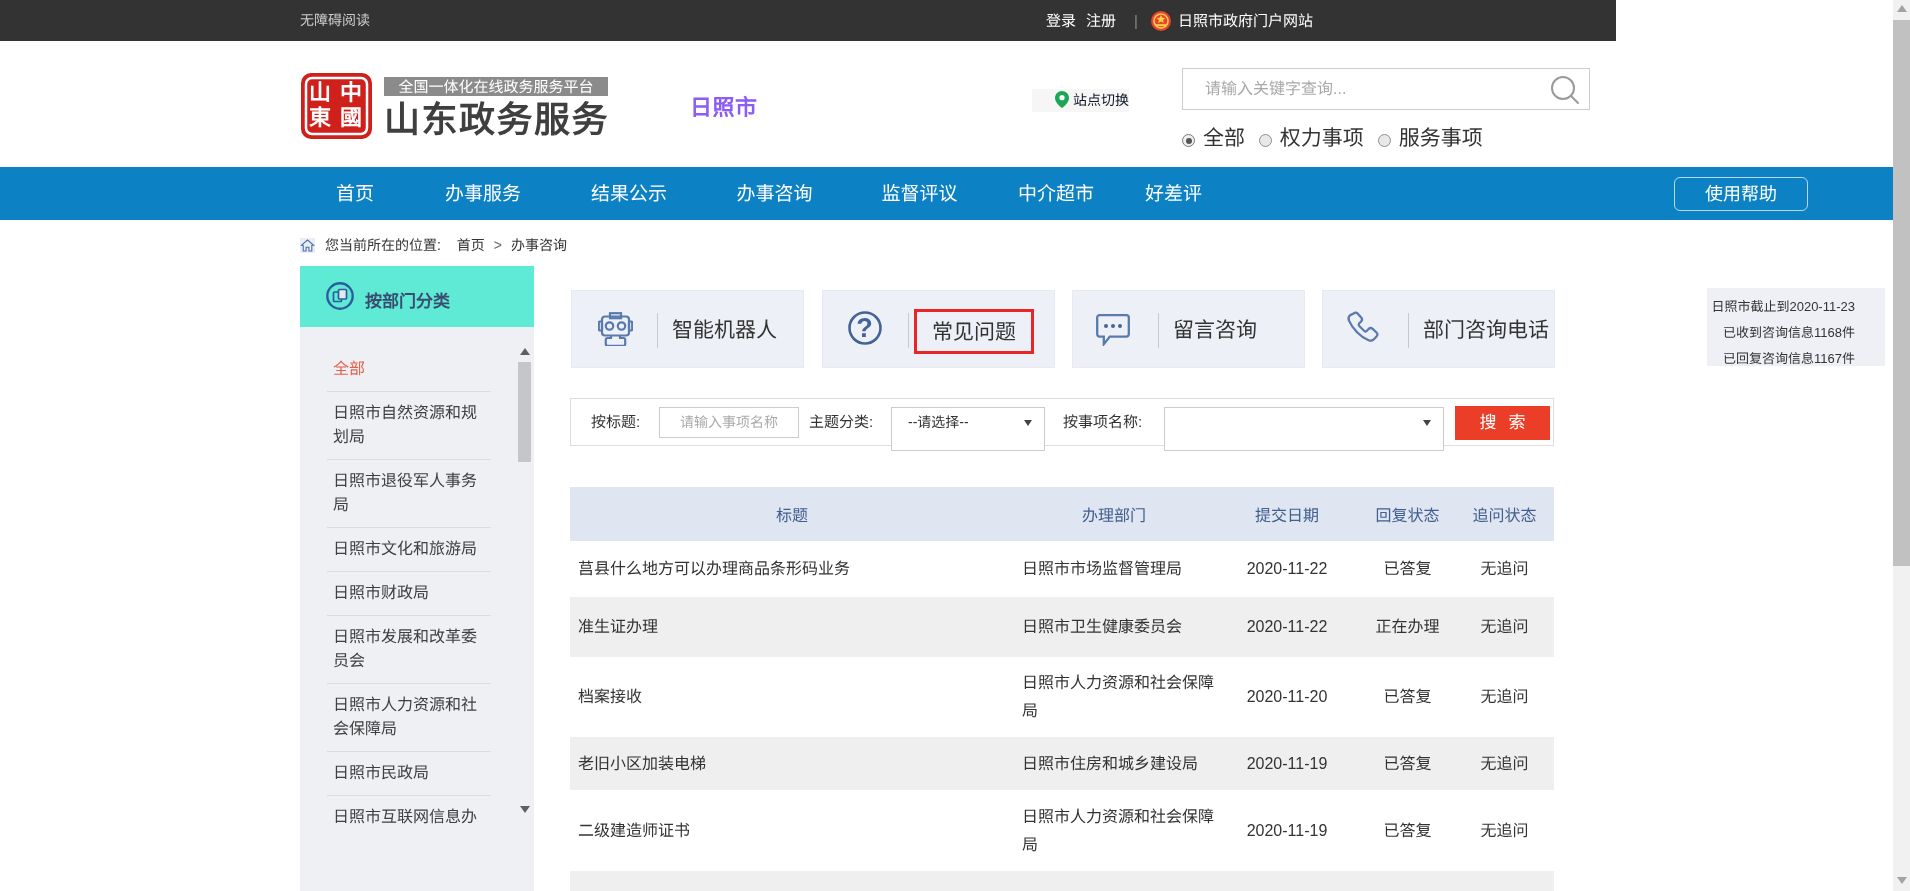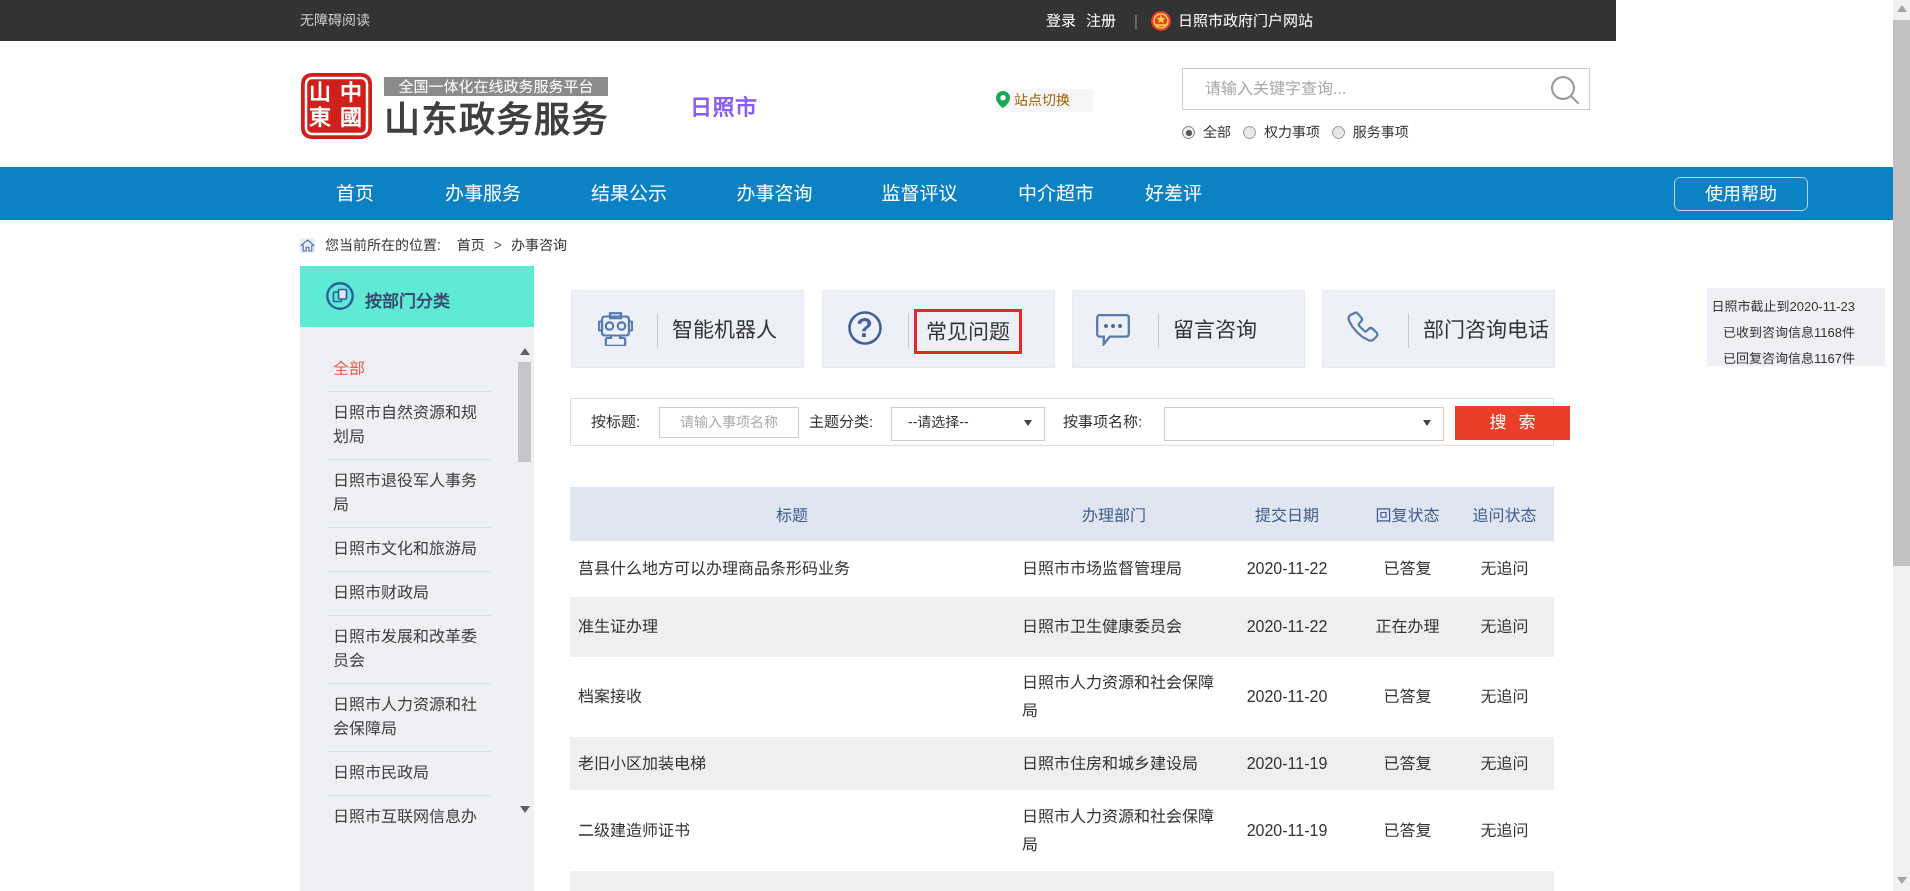--- a/index.html
+++ b/index.html
@@ -16,27 +16,27 @@
 .emblem { display:inline-block; vertical-align:-5px; margin-right:7px; }
 
 
 .header { position:absolute; left:0; top:41px; width:1893px; height:126px; background:#fff; }
 .seal { position:absolute; left:300px; top:31px; }
 .glabel { position:absolute; left:384px; top:36px; width:224px; height:19px; background:#8b8b8b;
   color:#fff; font-size:15px; line-height:19px; text-align:center; letter-spacing:0px; }
 .bigname { position:absolute; left:384px; top:49px; width:230px; font-size:36px; font-weight:bold;
   color:#3f3f3f; letter-spacing:1.5px; white-space:nowrap; }
 .cityname { position:absolute; left:690px; top:48px; font-size:22px; font-weight:bold; color:#8b5cf6; letter-spacing:0.5px; }
-.sitebtn { position:absolute; left:996px; top:48px; width:97px; height:23px; background:#f6f6f6;
-  font-size:14px; color:#a16207; line-height:23px; text-align:left; }
+.sitebtn { position:absolute; left:1032px; top:48px; width:97px; height:23px; background:#f6f6f6;
+  font-size:14px; color:#0f172a; line-height:23px; text-align:right; }
 .sitebtn svg { vertical-align:-3px; margin-right:4px; }
 .search { position:absolute; left:1182px; top:27px; width:408px; height:42px; border:1px solid #cccccc; background:#fff; }
 .search .ph { position:absolute; left:22px; top:0; line-height:40px; font-size:16px; color:#a9a9a9; }
 .search svg { position:absolute; right:8px; top:5px; }
-.radios { position:absolute; left:1182px; top:80px; font-size:14px; color:#333; }
+.radios { position:absolute; left:1182px; top:80px; font-size:21px; color:#333; }
 .radios .r { display:inline-block; margin-right:8px; }
 .rb { display:inline-block; width:13px; height:13px; border-radius:50%; background:#e8e8e8;
   border:1px solid #8f8f8f; vertical-align:-2px; margin-right:8px; position:relative; }
 .rb.on { background:#efefef; border-color:#777; }
 .rb.on::after { content:""; position:absolute; left:2.5px; top:2.5px; width:6px; height:6px; border-radius:50%; background:#555; }
 
 
 .nav { position:absolute; left:0; top:167px; width:1893px; height:53px; background:#0c81c4; }
 .nav ul { list-style:none; position:absolute; left:300px; top:0; height:53px; }
 .nav li { float:left; text-align:center; line-height:53px; font-size:19px; color:#fff; }
@@ -61,32 +61,32 @@
 .sscroll .thumb { position:absolute; left:0; top:18px; width:13px; height:100px; background:#c5c6ca; }
 .sscroll .ua { position:absolute; left:2px; top:4px; width:0; height:0; border-left:5px solid transparent; border-right:5px solid transparent; border-bottom:7px solid #5f6064; }
 .sscroll .da { position:absolute; left:2px; top:462px; width:0; height:0; border-left:5px solid transparent; border-right:5px solid transparent; border-top:7px solid #5f6064; }
 
 
 .cards { position:absolute; left:571px; top:290px; width:984px; height:78px; }
 .card { position:absolute; top:0; width:233px; height:78px; background:#eef0f7; border:1px solid #e7eaf3; }
 .card .icon { position:absolute; left:28px; top:20px; }
 .card .div { position:absolute; left:85px; top:22px; width:1px; height:35px; background:#c6c9d4; }
 .card .t { position:absolute; left:100px; top:0; height:78px; line-height:78px; font-size:21px; color:#333; white-space:nowrap; }
-.redbox { position:absolute; left:91px; top:18px; width:108px; height:45px; border:3px solid #e82626; background:#eef0f7; }
+.redbox { position:absolute; left:91px; top:18px; width:120px; height:45px; border:3px solid #e82626; background:#eef0f7; }
 .redbox span { display:block; text-align:center; line-height:39px; font-size:21px; color:#333; }
 
 
 .filter { position:absolute; left:570px; top:390px; width:984px; height:48px; border:1px solid #dddddd;margin-top:8px; }
 .filter .lab { position:absolute; top:0; height:46px; line-height:46px; font-size:15px; color:#333; }
 .fin { position:absolute; top:8px; height:31px; border:1px solid #cccccc; background:#fff; }
 .fin .ph { line-height:29px; font-size:14px; color:#aaa; display:block; text-align:center; }
-.fsel { position:absolute; top:8px; height:34px; border:1px solid #cccccc; background:#fff; font-size:14px; color:#333; }
+.fsel { position:absolute; top:8px; height:44px; border:1px solid #cccccc; background:#fff; font-size:14px; color:#333; }
 .fsel .tx { position:absolute; left:16px; line-height:29px; }
 .fsel .ar { position:absolute; right:12px; top:12px; width:0; height:0; border-left:4.5px solid transparent; border-right:4.5px solid transparent; border-top:6px solid #444; }
-.sbtn { position:absolute; left:884px; top:7px; width:115px; height:34px; background:#ea3e28; color:#fff;
+.sbtn { position:absolute; left:884px; top:7px; width:95px; height:34px; background:#ea3e28; color:#fff;
   font-size:17px; text-align:center; line-height:34px; letter-spacing:12px; text-indent:12px; }
 
 
 .stats { position:absolute; left:1707px; top:288px; width:178px; height:78px; background:#eef0f6;
   font-size:13px; color:#333; text-align:right; padding:6px 30px 0 0; line-height:26px; white-space:nowrap; }
 
 
 .tbl { position:absolute; left:570px; top:487px; width:984px; }
 .tbl table { border-collapse:collapse; width:984px; table-layout:fixed; }
 .tbl th { background:#dfe5f1; color:#41608e; font-weight:normal; font-size:16px; height:54px; text-align:center; }

